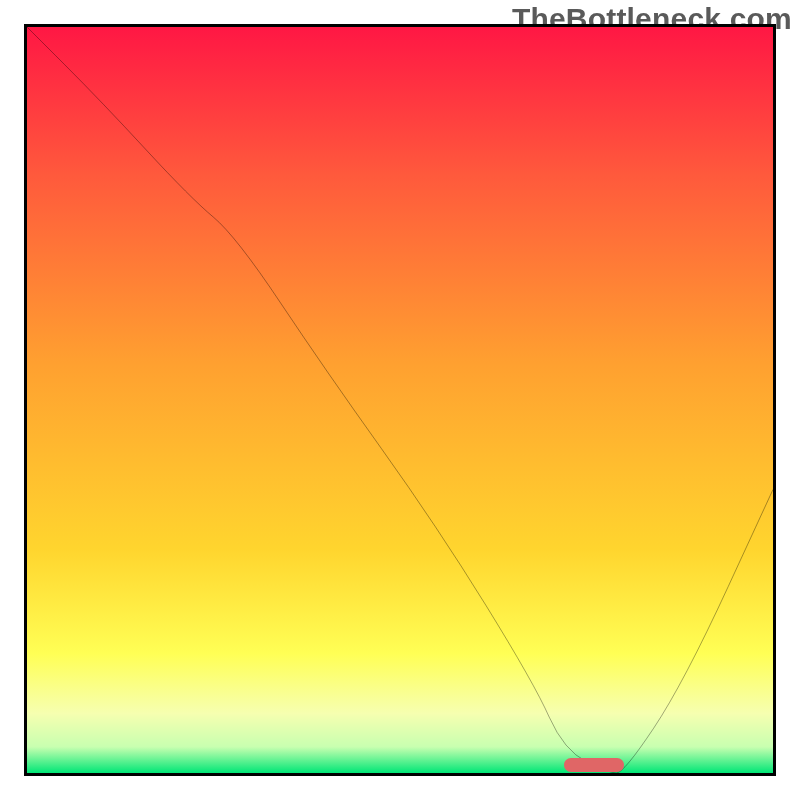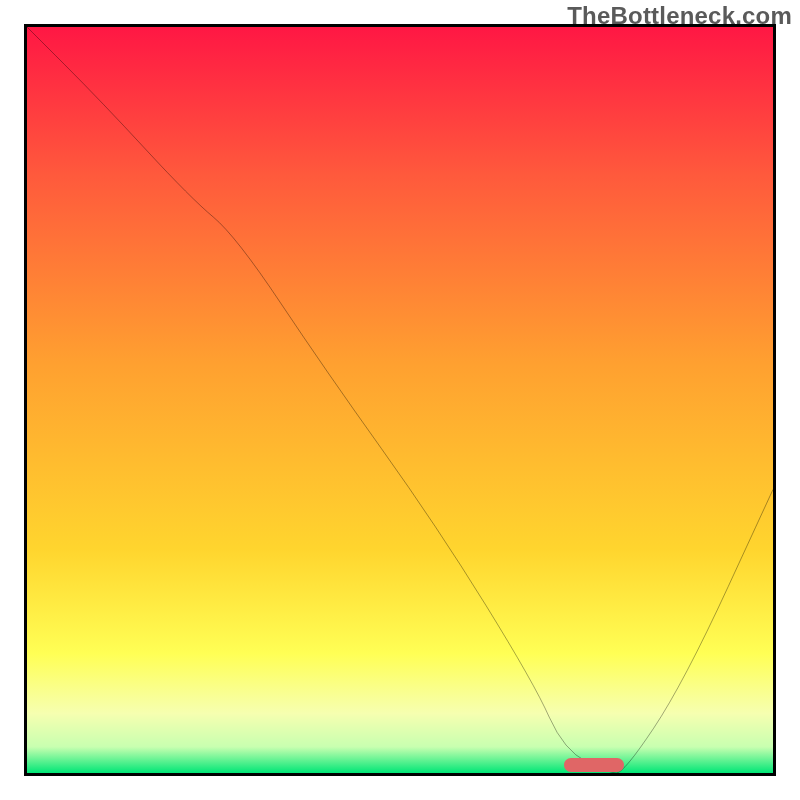--- a/index.html
+++ b/index.html
@@ -13,21 +13,21 @@
   }
   .frame {
     position: relative;
     width: 800px;
     height: 800px;
   }
   .watermark {
     position: absolute;
     top: 2px;
     right: 8px;
-    font-size: 24px;
+    font-size: 30px;
     font-weight: 600;
     color: #5a5a5a;
     letter-spacing: 0.2px;
   }
   .plot-border {
     position: absolute;
     left: 24px;
     top: 24px;
     width: 752px;
     height: 752px;

